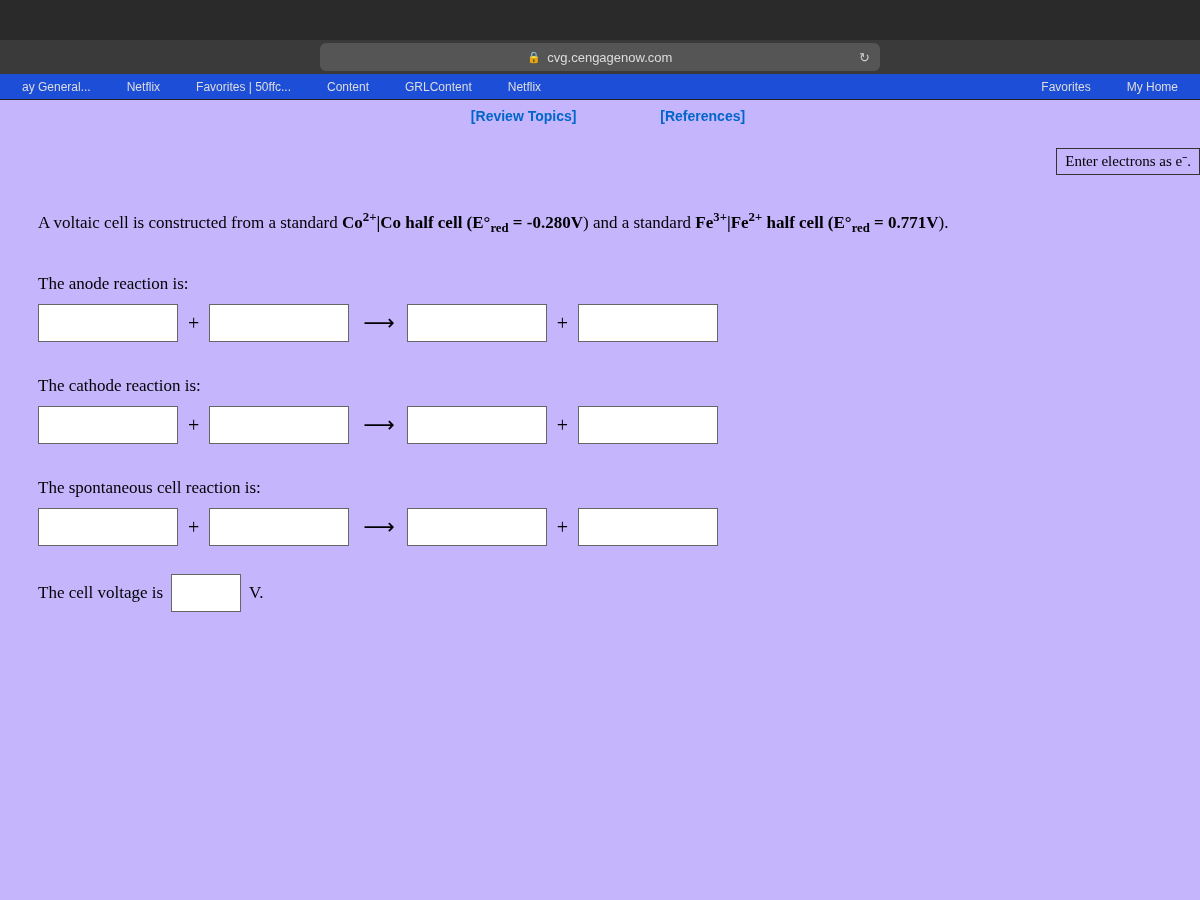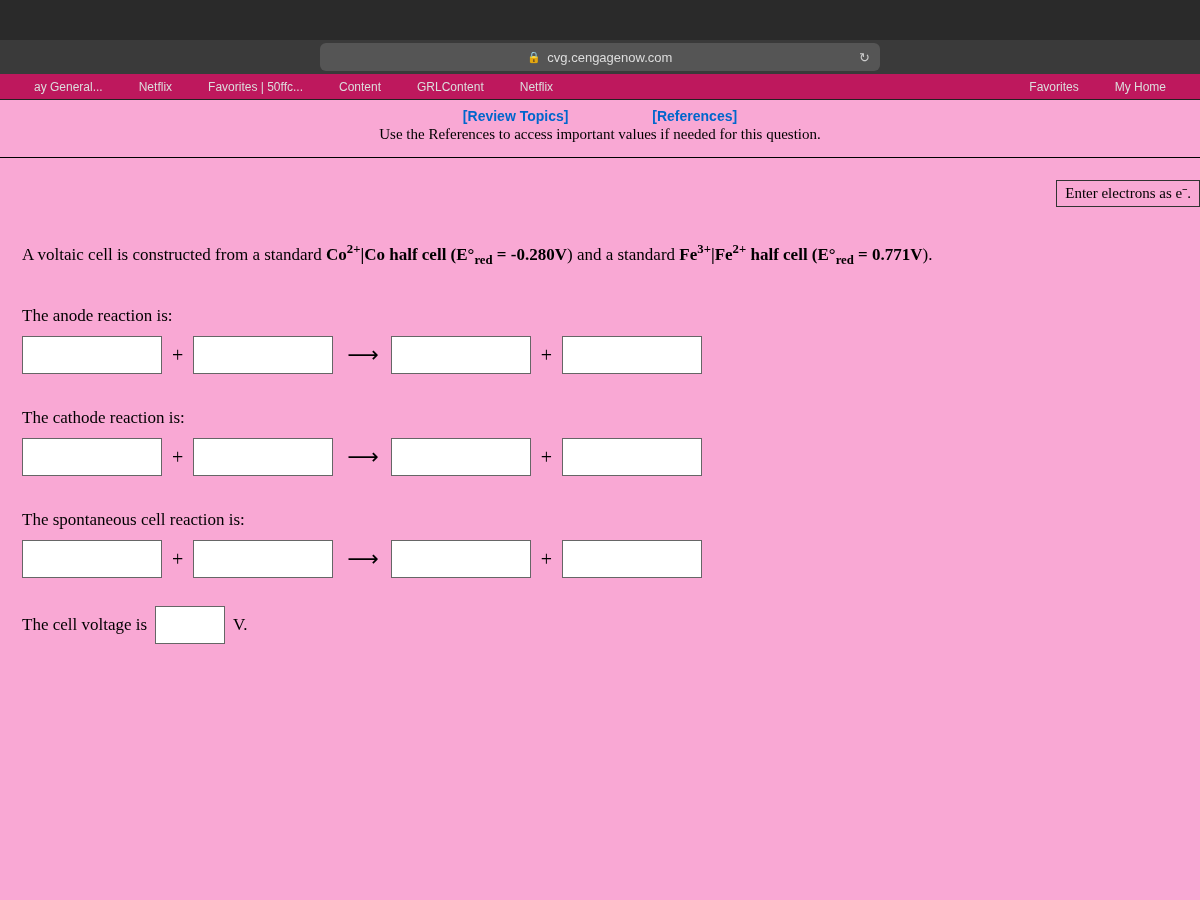--- a/index.html
+++ b/index.html
@@ -5,25 +5,25 @@
   * { box-sizing: border-box; margin: 0; padding: 0; }
   html, body { width: 1200px; height: 900px; font-family: -apple-system, BlinkMacSystemFont, "Segoe UI", Arial, sans-serif; background: #2a2a2a; overflow: hidden; }
   
   .browser-chrome { background: #3a3a3a; height: 100px; position: relative; }
   .tab-area { height: 40px; background: #2a2a2a; }
   .addr-area { height: 34px; display: flex; align-items: center; justify-content: center; background: #3a3a3a; }
   .addr-bar { width: 560px; height: 28px; background: #555; border-radius: 6px; display: flex; align-items: center; justify-content: center; gap: 6px; color: #ddd; font-size: 13px; position: relative; }
   .addr-bar .refresh { position: absolute; right: 10px; color: #ccc; }
   .lock { font-size: 11px; }
   
-  .bookmarks { height: 26px; background: #be185d; display: flex; align-items: center; padding: 0 16px; gap: 0; border-bottom: 1px solid #222; }
+  .bookmarks { height: 26px; background: #1d4ed8; display: flex; align-items: center; padding: 0 4px; gap: 0; border-bottom: 1px solid #222; }
   .bm { color: #ddd; font-size: 12px; padding: 4px 18px; white-space: nowrap; cursor: pointer; }
   .bm-group-right { margin-left: auto; display: flex; }
   
-  .content-wrap { background: #f9a8d4; height: 800px; overflow: hidden; }
+  .content-wrap { background: #c4b5fd; height: 800px; overflow: hidden; padding-left: 16px; }
   
   .top-links { text-align: center; padding: 8px 0 2px; font-size: 14px; }
   .top-links a { color: #0066cc; text-decoration: none; font-weight: bold; margin: 0 40px; cursor: pointer; }
   .sub-inst { text-align: center; font-family: Georgia, serif; font-size: 15px; padding-bottom: 14px; border-bottom: 1px solid #000; }
   
   .hint-row { text-align: right; padding: 22px 0 30px; }
   .hint-box { display: inline-block; border: 1px solid #333; padding: 4px 8px; font-family: Georgia, serif; font-size: 15px; }
   
   .question { padding: 0 22px; font-family: Georgia, serif; font-size: 17px; line-height: 1.9; color: #000; }
   .question p { margin-bottom: 8px; }
@@ -64,21 +64,20 @@
     </div>
   </div>
 </div>
 
 <div class="content-wrap">
 
   <div class="top-links">
     <a>[Review Topics]</a>
     <a>[References]</a>
   </div>
-  <div class="sub-inst">Use the References to access important values if needed for this question.</div>
 
   <div class="hint-row">
     <span class="hint-box">Enter electrons as eˉ.</span>
   </div>
 
   <div class="question">
     <p>
       <span>A voltaic cell is constructed from a standard </span><b><span>Co</span><sup>2+</sup><span>|Co half cell (E°</span><sub>red</sub><span> = </span><span>-0.280V</span></b><span>) and a standard </span><b><span>Fe</span><sup>3+</sup><span>|Fe</span><sup>2+</sup><span> half cell (E°</span><sub>red</sub><span> = </span><span>0.771V</span></b><span>).</span>
     </p>
   </div>

